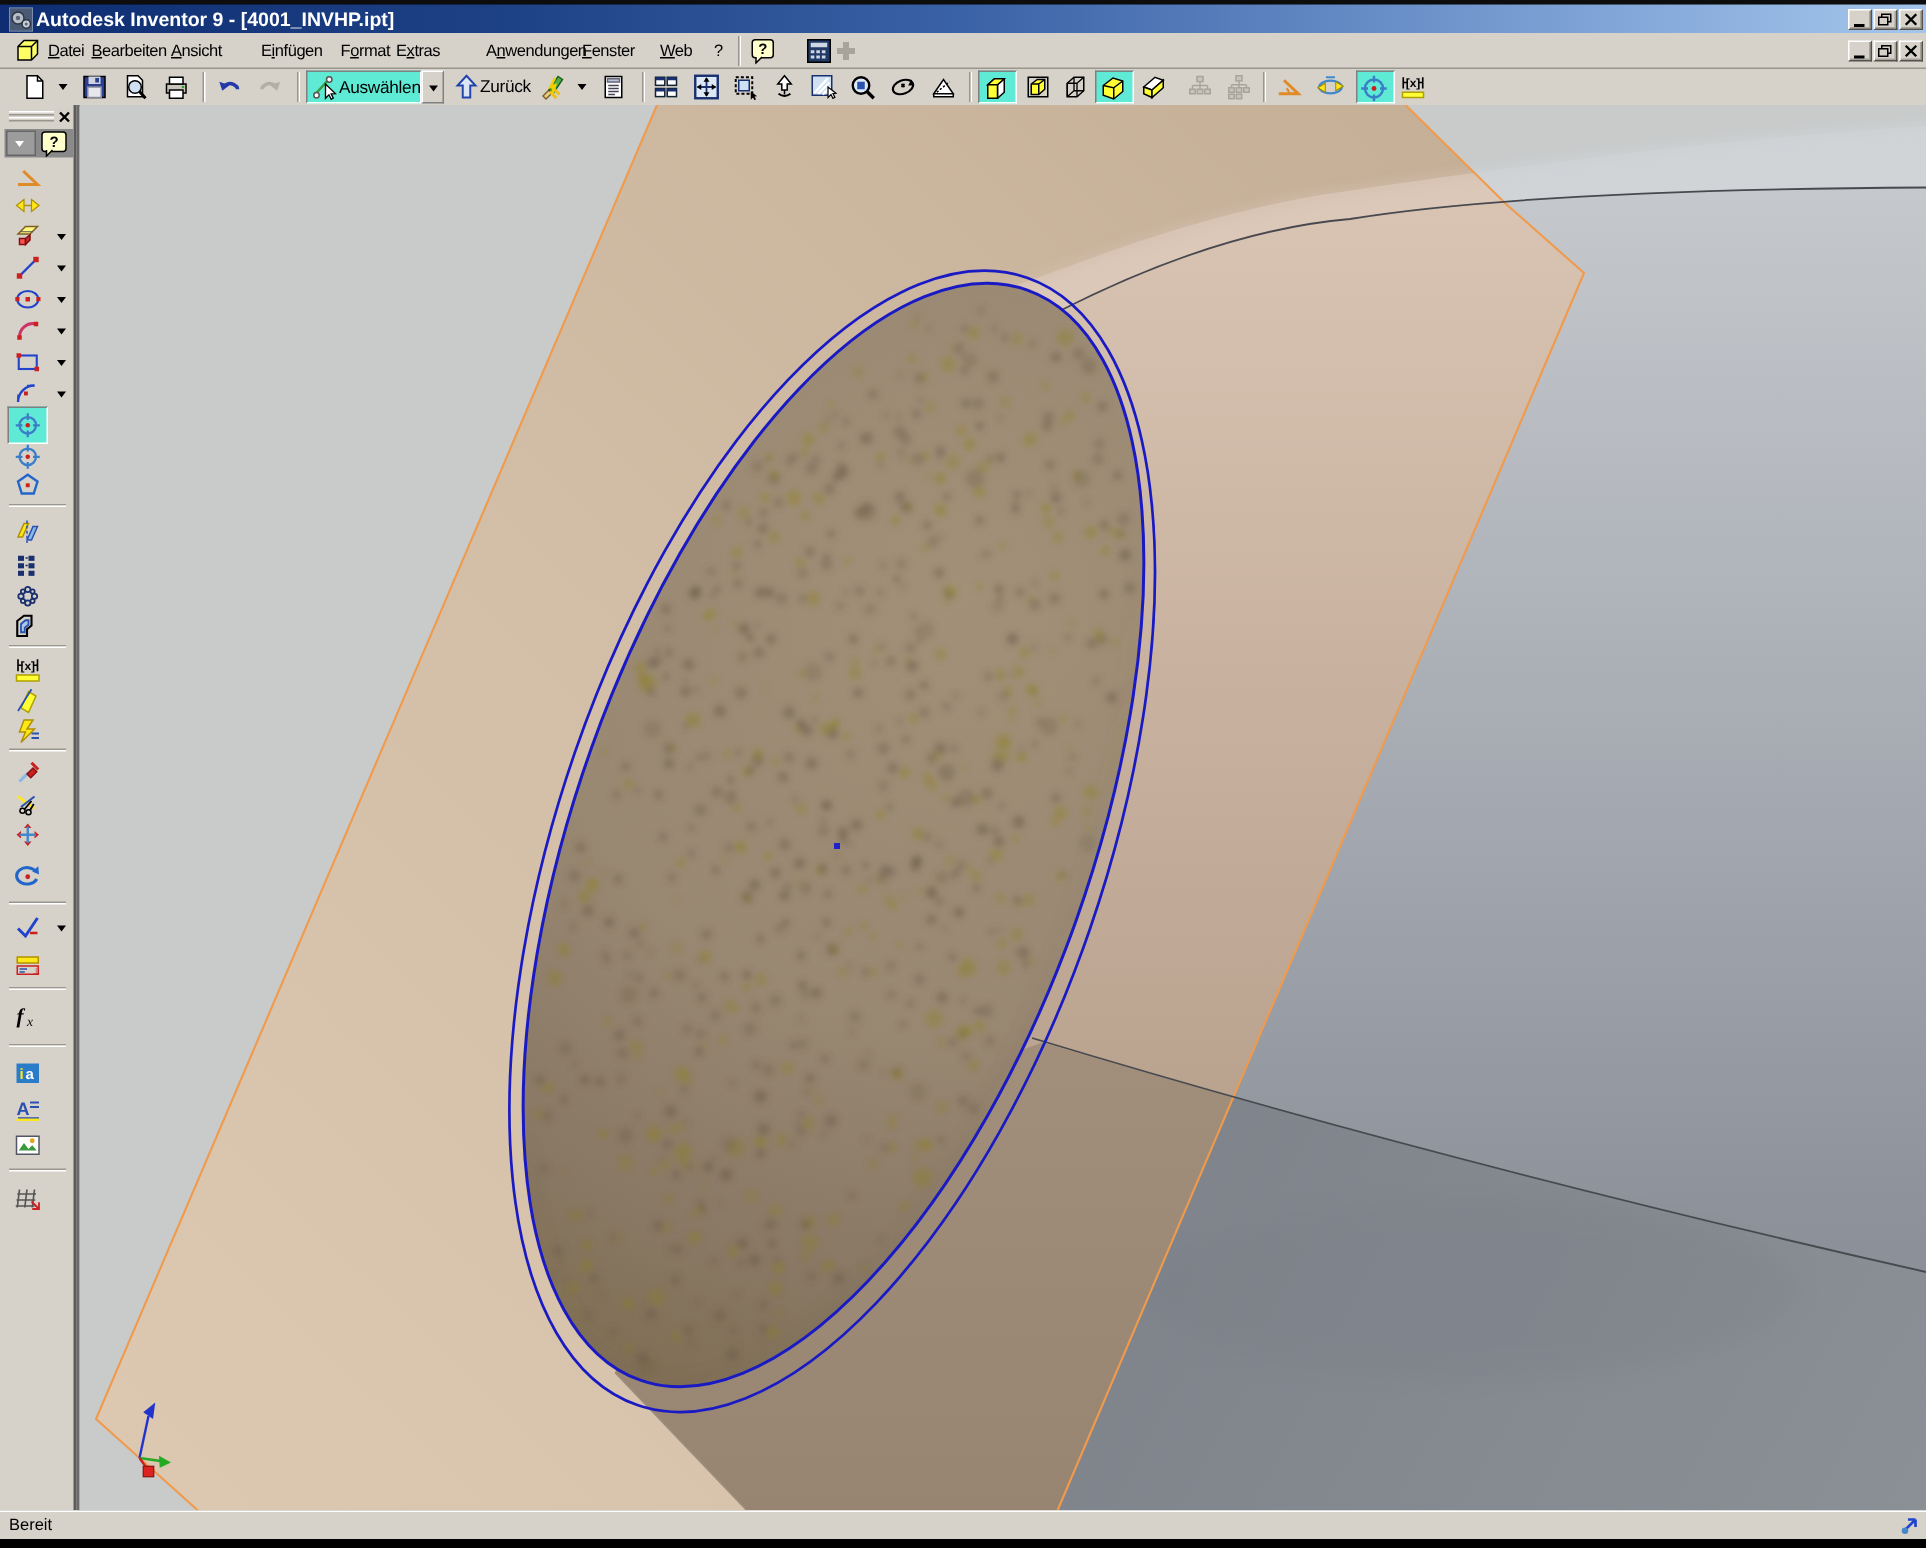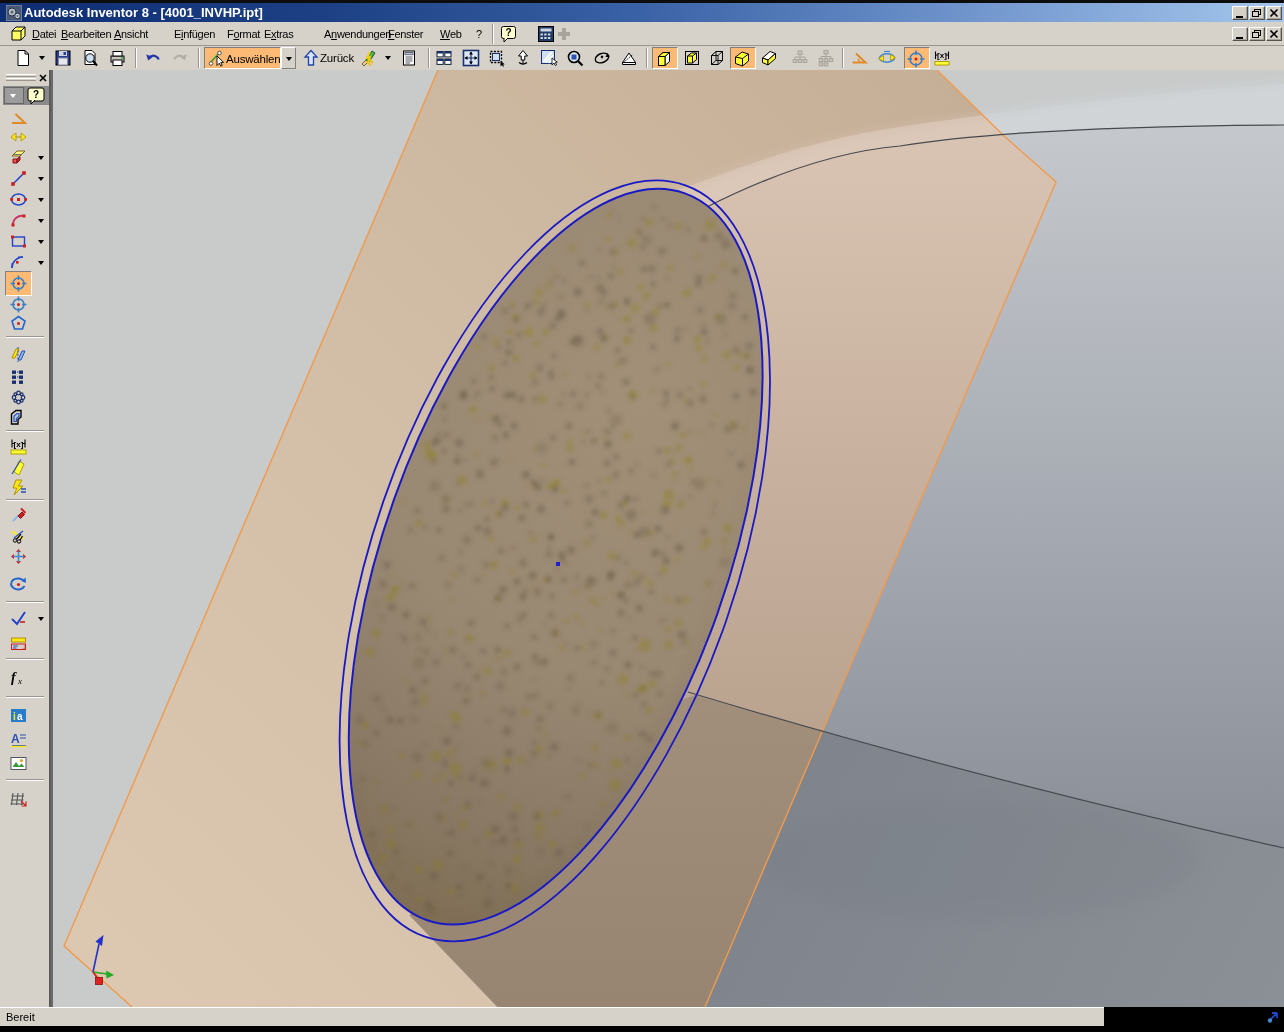--- a/index.html
+++ b/index.html
@@ -4,41 +4,41 @@
 body{width:1284px;height:1032px;overflow:hidden;background:#000;font-family:"Liberation Sans",sans-serif;position:relative}
 .abs{position:absolute}
 #title{position:absolute;left:0;top:3px;width:1284px;height:19px;
  background:linear-gradient(90deg,#0e2d72 0%,#1d4084 25%,#3a62a6 50%,#6f94cc 75%,#a4c6ec 100%)}
 #title .txt{position:absolute;left:24px;top:2px;color:#fff;font-size:13px;font-weight:bold;letter-spacing:0}
 #menubar{position:absolute;left:0;top:22px;width:1284px;height:24px;background:#d6d2ca;border-bottom:1px solid #9a968e}
 #toolbar{position:absolute;left:0;top:46px;width:1284px;height:24px;background:#d6d2ca}
 #main{position:absolute;left:0;top:70px;width:1284px;height:937px;background:#d6d2ca}
 #lpanel{position:absolute;left:0;top:0;width:51px;height:937px;background:#d6d2ca;border-right:2px solid #5c5c5c}
 #viewport{position:absolute;left:53px;top:0;width:1231px;height:937px}
-#status{position:absolute;left:0;top:1007px;width:1104px;height:19px;background:#d6d2ca;border-top:1px solid #fff;font-size:11px;color:#000;padding:3px 0 0 6px}
+#status{position:absolute;left:0;top:1007px;width:1284px;height:19px;background:#d6d2ca;border-top:1px solid #fff;font-size:11px;color:#000;padding:3px 0 0 6px}
 .menu{position:absolute;top:6px;font-size:11px;color:#000;white-space:pre;letter-spacing:-0.3px}
 .menu u{text-decoration:underline}
 .wbtn{position:absolute;width:16px;height:14px;background:#d6d2ca;border:1px solid;border-color:#fff #55524c #55524c #fff;box-shadow:inset -1px -1px 0 #a8a49c;font-size:9px;text-align:center;line-height:12px;font-weight:bold}
 .tbtn{position:absolute;top:1px;width:24px;height:22px}
-.pressed{background:#fdba74;border:1px solid;border-color:#808080 #fff #fff #808080}
+.pressed{background:#5eead4;border:1px solid;border-color:#808080 #fff #fff #808080}
 .sep{position:absolute;top:2px;width:2px;height:20px;border-left:1px solid #9a968e;border-right:1px solid #fff}
 .dd{position:absolute;width:0;height:0;border-left:3px solid transparent;border-right:3px solid transparent;border-top:4px solid #000}
 .lsep{position:absolute;left:6px;width:38px;height:2px;border-top:1px solid #9a968e;border-bottom:1px solid #fff}
 </style></head><body>
 
 <div style="position:absolute;left:0;top:0;width:1284px;height:3px;background:#0d0d0d"></div>
 <div id="title">
  <svg class="abs" style="left:6px;top:2px" width="16" height="16" viewBox="0 0 16 16">
   <rect x="0" y="0" width="16" height="16" fill="#4a5a74" stroke="#8aa0c0"></rect>
   <circle cx="6" cy="7" r="4" fill="#b8bec8" stroke="#2a3648"></circle>
   <circle cx="6" cy="7" r="1.5" fill="#5a6678"></circle>
   <circle cx="11.5" cy="11" r="2.8" fill="#c8ccd4" stroke="#2a3648"></circle>
   <circle cx="11.5" cy="11" r="1" fill="#5a6678"></circle>
  </svg>
- <div class="txt">Autodesk Inventor 8 - [4001_INVHP.ipt]</div>
+ <div class="txt">Autodesk Inventor 9 - [4001_INVHP.ipt]</div>
  <div class="wbtn" style="left:1232px;top:3px"><svg width="14" height="12">
         <rect x="3" y="9" width="7" height="2" fill="#000"></rect>
       </svg></div>
  <div class="wbtn" style="left:1249px;top:3px"><svg width="14" height="12">
         <rect x="4.5" y="2.5" width="6" height="5" fill="none" stroke="#000"></rect>
         <rect x="2.5" y="4.5" width="6" height="5" fill="#d6d2ca" stroke="#000"></rect>
       </svg></div>
  <div class="wbtn" style="left:1266px;top:3px"><svg width="14" height="12">
         <path d="M3.5 2.5 L10.5 9.5 M10.5 2.5 L3.5 9.5" stroke="#000" stroke-width="1.6"></path>
       </svg></div>

